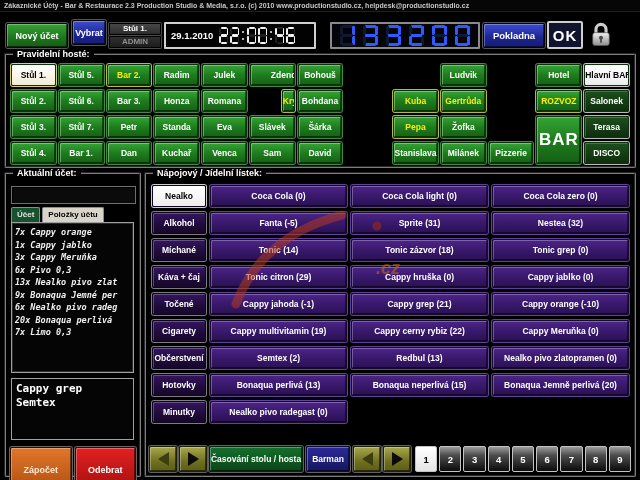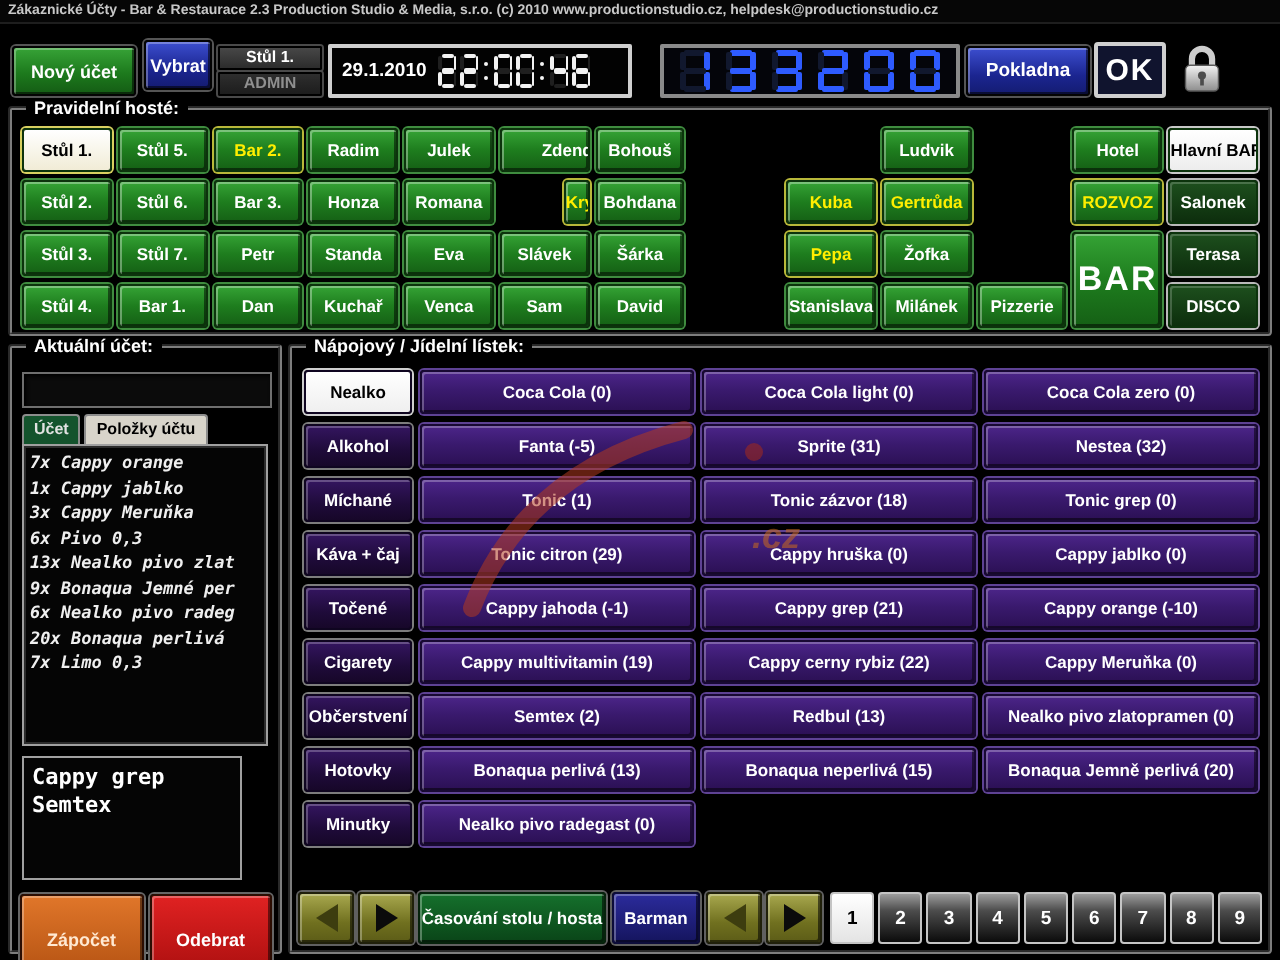--- a/index.html
+++ b/index.html
@@ -81,21 +81,21 @@
     border:1px solid #6f6f6f;box-shadow:inset 1px 1px 2px #000;cursor:text;}
   #acct-tabs{position:absolute;left:5px;top:33px;height:15px;display:flex;gap:2px;}
   .tab{padding:0 5px;font-size:8px;font-weight:bold;line-height:13px;background:#14532d;
     color:#e2e2e2;border:1px solid #8c8c8c;border-bottom:none;border-radius:2px 2px 0 0;cursor:pointer;}
   .tab.active{background:#d8d4ca;color:#000;}
   #acct-list{position:absolute;left:5px;top:48px;width:123px;height:151px;background:#050505;
     border:1px solid #a0a0a0;box-shadow:inset 0 0 0 1px #2c2c2c;overflow:hidden;padding:3px 0 0 3px;
     box-sizing:border-box;cursor:pointer;}
   .acct-row{font-family:"DejaVu Sans Mono",monospace;font-size:8.5px;font-weight:bold;color:#efefef;
     line-height:12.5px;white-space:nowrap;font-style:italic;}
-  #acct-info{position:absolute;left:5px;top:204px;width:110px;height:62px;background:#050505;
+  #acct-info{position:absolute;left:5px;top:204px;width:123px;height:62px;background:#050505;
     border:1px solid #a0a0a0;box-sizing:border-box;padding:3px 4px;
     font-family:"DejaVu Sans Mono",monospace;font-size:11px;font-weight:bold;color:#fff;line-height:14px;}
   #acct-btns{position:absolute;left:4px;top:273px;width:126px;height:45px;display:flex;gap:3px;}
   .abtn{flex:1;border:1px solid #2b0d02;border-radius:2px;font-weight:bold;font-size:9px;color:#ffe9d2;
     cursor:pointer;font-family:inherit;
     box-shadow:0 0 0 1px #666,inset 1px 1px 0 rgba(255,255,255,.3),inset -1px -1px 0 rgba(0,0,0,.5);}
   #btn-zapocet{background:linear-gradient(#e0762a,#b04f10);}
   #btn-odebrat{background:linear-gradient(#e02222,#a60d0d);color:#fff;}
 
   
@@ -379,21 +379,21 @@
         <button class="cbtn">Hotovky</button>
         <button class="cbtn">Minutky</button>
       </div>
     <div id="menu-items">
         <button class="ibtn">Coca Cola (0)</button>
         <button class="ibtn">Coca Cola light (0)</button>
         <button class="ibtn">Coca Cola zero (0)</button>
         <button class="ibtn">Fanta (-5)</button>
         <button class="ibtn">Sprite (31)</button>
         <button class="ibtn">Nestea (32)</button>
-        <button class="ibtn">Tonic (1)</button>
+        <button class="ibtn">Tonic (14)</button>
         <button class="ibtn">Tonic zázvor (18)</button>
         <button class="ibtn">Tonic grep (0)</button>
         <button class="ibtn">Tonic citron (29)</button>
         <button class="ibtn">Cappy hruška (0)</button>
         <button class="ibtn">Cappy jablko (0)</button>
         <button class="ibtn">Cappy jahoda (-1)</button>
         <button class="ibtn">Cappy grep (21)</button>
         <button class="ibtn">Cappy orange (-10)</button>
         <button class="ibtn">Cappy multivitamin (19)</button>
         <button class="ibtn">Cappy cerny rybiz (22)</button>

